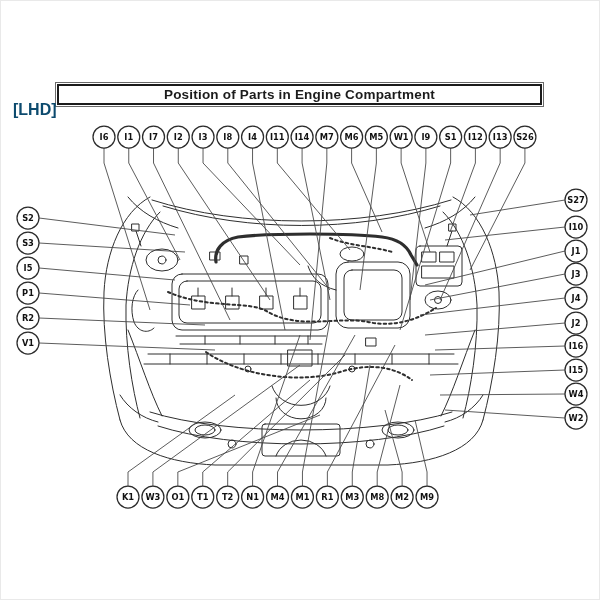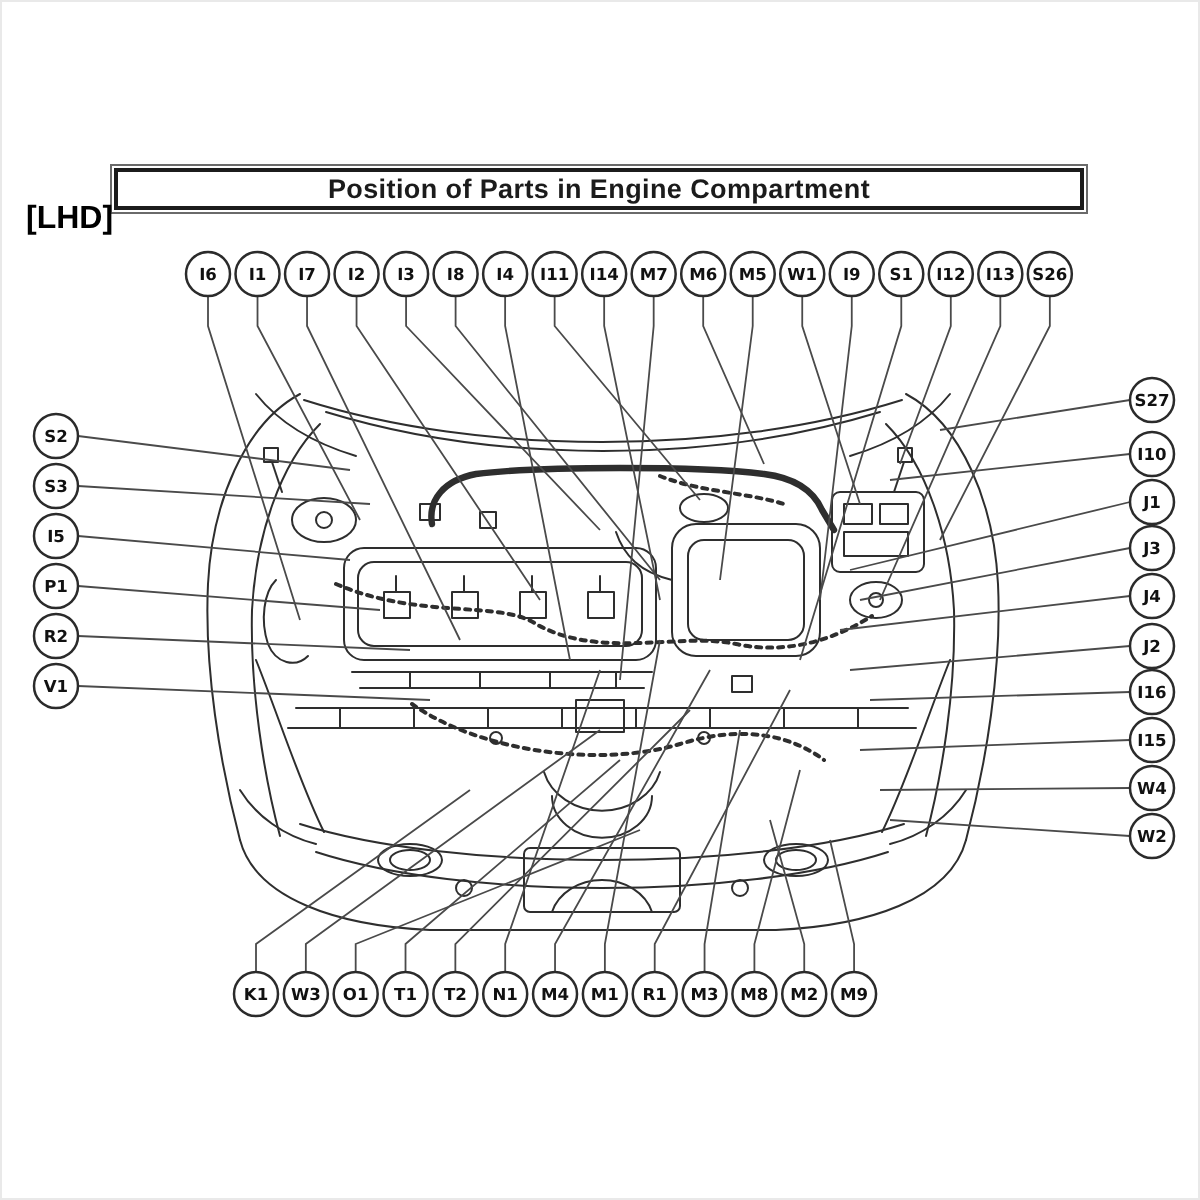--- a/index.html
+++ b/index.html
@@ -4,21 +4,21 @@
 <style>
   html,body{margin:0;padding:0;background:#fff;}
   .page{width:600px;height:600px;position:relative;background:#fff;
         font-family:"Liberation Sans",sans-serif;overflow:hidden;
         outline:1px solid #e9e9e9;outline-offset:-1px;}
   .title-box{position:absolute;left:55px;top:82px;width:489px;height:25px;
              border:1px solid #6a6a6a;padding:1px;box-sizing:border-box;}
   .title-inner{border:2px solid #1c1c1c;height:100%;box-sizing:border-box;
                display:flex;align-items:center;justify-content:center;}
   .title-text{font-size:13.5px;font-weight:bold;color:#1b1b1b;letter-spacing:.2px;}
-  .variant{position:absolute;left:13px;top:101px;font-size:16px;font-weight:bold;color:#000000;}
+  .variant{position:absolute;left:13px;top:101px;font-size:16px;font-weight:bold;color:#0c4a6e;}
   svg{position:absolute;left:0;top:0;}
   .art{stroke:#2e2e2e;fill:none;stroke-width:1;stroke-linecap:round;stroke-linejoin:round;}
   .leader{stroke:#4a4a4a;fill:none;stroke-width:.9;}
   .co{fill:#fff;stroke:#2b2b2b;stroke-width:1.25;}
   .co-label{font-family:"DejaVu Sans","Liberation Sans",sans-serif;font-size:8.3px;
             font-weight:700;fill:#111;text-anchor:middle;}
 </style>
 </head>
 <body>
 

